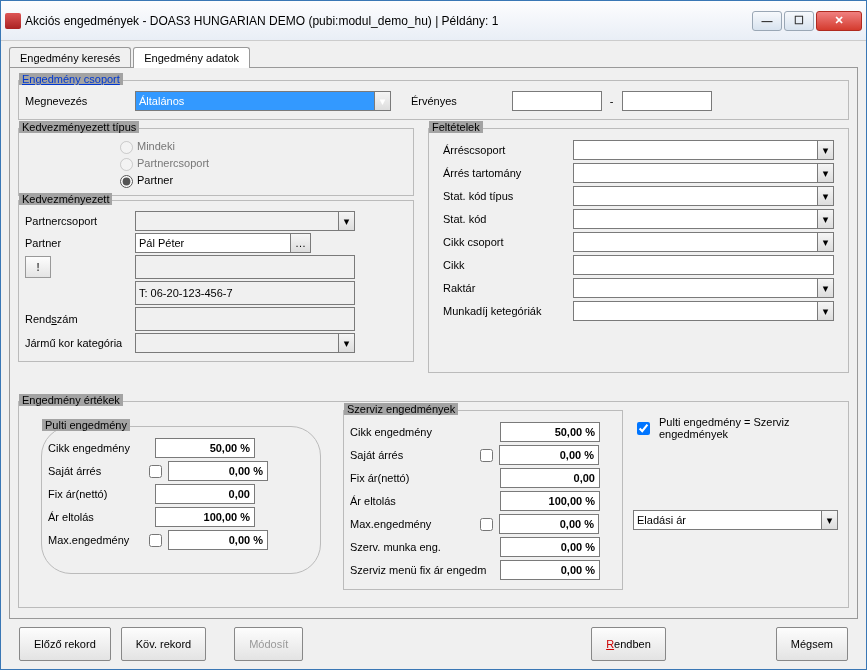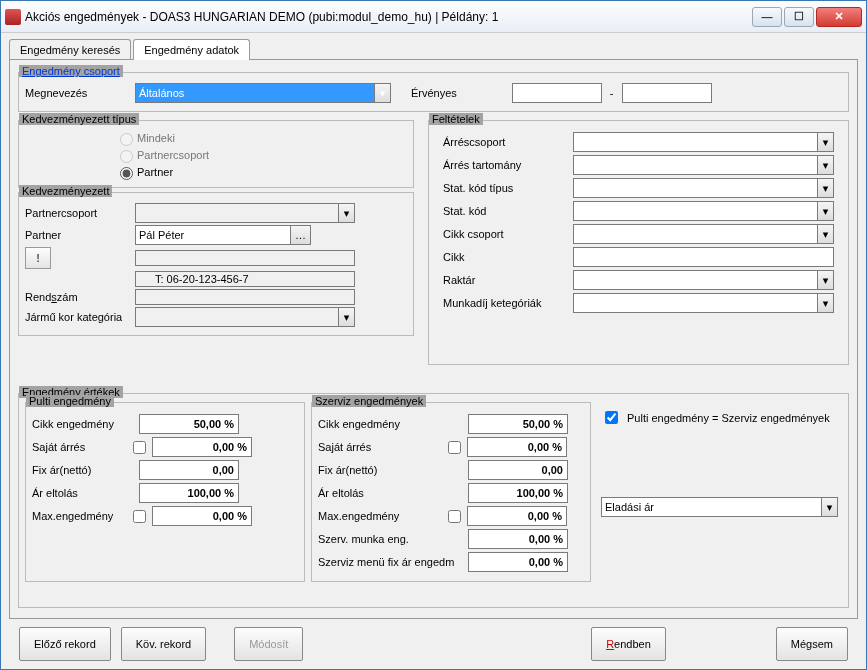--- a/index.html
+++ b/index.html
@@ -1,18 +1,18 @@
 <!DOCTYPE html>
 <html><head>
 <meta charset="utf-8">
 <style>
 * { box-sizing: border-box; font-family: Tahoma, Arial, sans-serif; font-size: 11px; }
 body { margin: 0; background: #fff; }
 .window { width: 867px; height: 670px; border: 1px solid #3a77b5; background: #f0f0f0; position: relative; display: flex; flex-direction: column; }
-.titlebar { height: 32px; background: linear-gradient(#fdfdfe,#e9eef6); display: flex; align-items: center; padding: 0 4px; border-bottom: 1px solid #ccc; }
+.titlebar { height: 40px; background: linear-gradient(#fdfdfe,#e9eef6); display: flex; align-items: center; padding: 0 4px; border-bottom: 1px solid #ccc; }
 .titlebar .icon { width: 16px; height: 16px; margin-right: 4px; background: linear-gradient(#d55,#a22); border-radius: 2px; }
 .titlebar .title { flex: 1; color: #000; font-size: 12px; }
 .winbtns { display: flex; gap: 2px; }
 .winbtn { width: 30px; height: 20px; border: 1px solid #9aa7b5; border-radius: 3px; background: linear-gradient(#f7f9fc,#d8e3ef); display: flex; align-items: center; justify-content: center; color: #333; font-weight: bold; cursor: default; }
 .winbtn.close { width: 46px; background: linear-gradient(#f08080,#d43b2e); color: #fff; border-color: #b02a20; }
 .client { flex: 1; padding: 6px 8px 0 8px; display: flex; flex-direction: column; }
 .tabs { display: flex; margin-bottom: -1px; }
 .tab { padding: 4px 10px; border: 1px solid #999; border-bottom: none; background: #f0f0f0; margin-right: 2px; border-radius: 3px 3px 0 0; cursor: default; }
 .tab.active { background: #fff; position: relative; z-index: 2; }
 .panel { border: 1px solid #999; background: #f0f0f0; flex: 1; padding: 6px; display: flex; flex-direction: column; }
@@ -21,21 +21,21 @@
 .groupbox.blue > .legend { color: #0038d0; text-decoration: underline; }
 .row { display: flex; align-items: center; margin: 2px 0; }
 .lbl { width: 110px; color: #000; }
 .combobox, .textbox { border: 1px solid #7a7a7a; background: #fff; height: 20px; display: flex; align-items: center; padding: 0 3px; position: relative; }
 .combobox { justify-content: space-between; }
 .combobox .caret { width: 16px; height: 100%; border-left: 1px solid #7a7a7a; display: flex; align-items: center; justify-content: center; background: linear-gradient(#f5f5f5,#ddd); position: absolute; right: 0; top: 0; }
 .combobox.selected { background: #3399ff; color: #fff; }
 .radio { display: flex; align-items: center; margin: 1px 0 1px 90px; color: #777; }
 .radio input { margin-right: 4px; accent-color: #555; }
 .radio.active { color: #000; }
-.readonly { background: #f0f0f0; border: 1px solid #7a7a7a; height: 16px; display: flex; align-items: center; padding: 0 19px; }
+.readonly { background: #f0f0f0; border: 1px solid #7a7a7a; height: 24px; display: flex; align-items: center; padding: 0 3px; }
 .exclaim { width: 26px; height: 22px; border: 1px solid #999; background: linear-gradient(#fdfdfd,#e4e4e4); display: flex; align-items: center; justify-content: center; font-weight: bold; color: #555; }
 .two-col { display: flex; gap: 10px; }
 .left-col { width: 400px; }
 .right-col { flex: 1; }
 .cond-row { display: flex; align-items: center; margin: 3px 8px; }
 .cond-row .lbl2 { width: 130px; }
 .numbox { border: 1px solid #7a7a7a; background: #fff; height: 20px; width: 100px; text-align: right; padding: 0 4px; font-weight: bold; display: flex; align-items: center; justify-content: flex-end; }
 .chk { margin: 0 6px; }
 .val-row { display: flex; align-items: center; margin: 3px 0; }
 .val-row .vlbl { width: 95px; }
@@ -204,21 +204,21 @@
      </div>
     </div>
    </div>
 
    <div style="height:20px;"></div>
 
    <div class="groupbox" style="flex:1;">
      <span class="legend">Engedmény értékek</span>
      <div style="display:flex;gap:6px;">
 
-      <div class="groupbox" style="width:280px;margin:0;">
+      <div class="groupbox" style="width:280px;margin:16px;border-radius:30px;">
         <span class="legend">Pulti engedmény</span>
         <div class="val-row">
                 <span class="vlbl">Cikk engedmény</span>
                 <span class="chk"></span>
                 <div class="numbox">50,00 %</div>
               </div>
         <div class="val-row">
                 <span class="vlbl">Saját árrés</span>
                 <input type="checkbox" class="chk" style="">
                 <div class="numbox">0,00 %</div>

